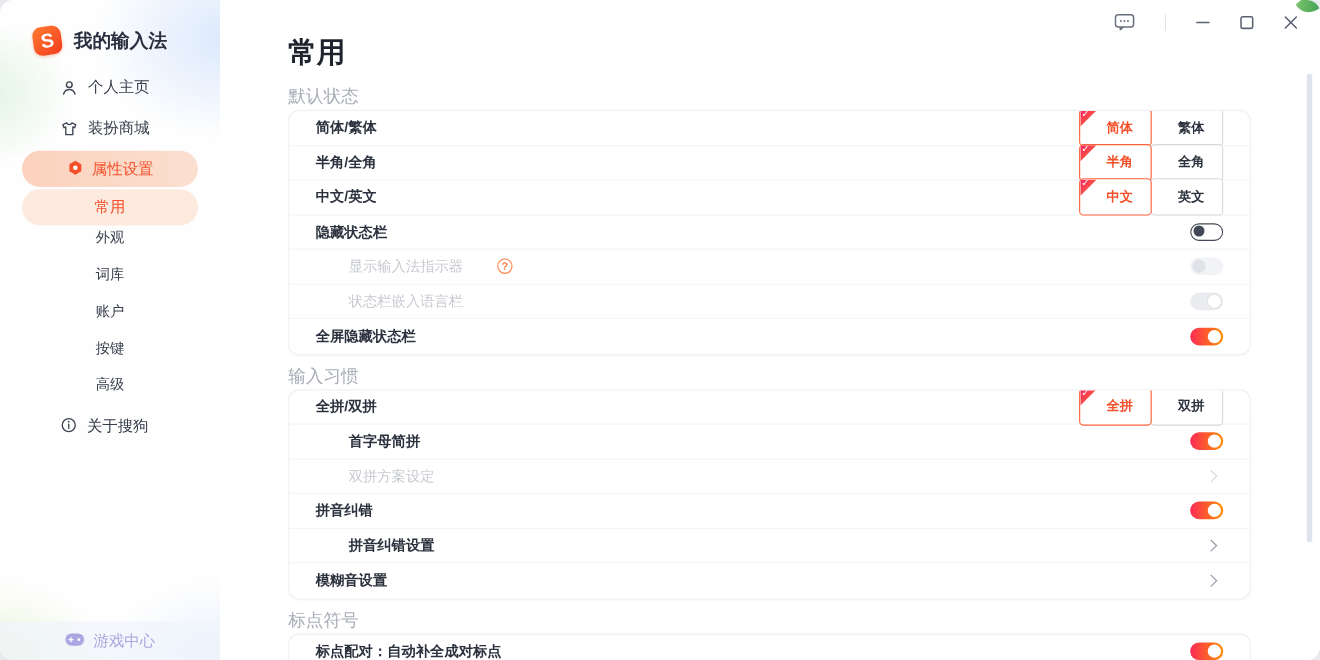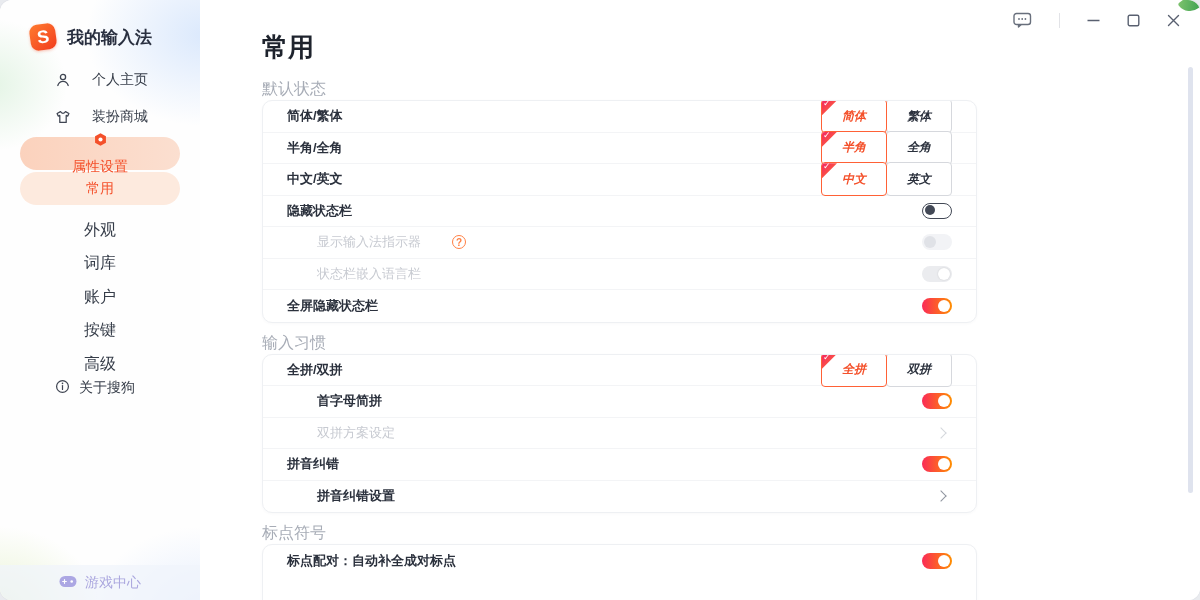--- a/index.html
+++ b/index.html
@@ -12,59 +12,59 @@
       radial-gradient(110px 95px at -10px 85px, rgba(206,236,208,.55), rgba(206,236,208,0) 70%),
       radial-gradient(150px 120px at -5px 610px, rgba(227,240,200,.8), rgba(227,240,200,0) 70%),
       radial-gradient(160px 120px at 205px 610px, rgba(219,231,252,.7), rgba(219,231,252,0) 70%),
       #fefefe;}
   .logo-row{display:flex;align-items:center;gap:11px;padding:24px 0 0 30px;}
   .logo{width:26px;height:26px;border-radius:8px;background:linear-gradient(145deg,#ff7b30,#f23c1d);
     color:#fff;font-weight:bold;font-size:18px;display:flex;align-items:center;justify-content:center;
     transform:rotate(-8deg);box-shadow:0 1px 3px rgba(244,80,42,.35);}
   .logo-title{font-size:17px;font-weight:bold;color:#2a3040;}
   .side-nav{margin-top:11px;}
-  .nav-item{display:flex;align-items:center;gap:21px;height:37px;padding-left:55px;font-size:14px;color:#363d49;cursor:pointer;}
+  .nav-item{display:flex;align-items:center;gap:9px;height:37px;padding-left:55px;font-size:14px;color:#363d49;cursor:pointer;}
   .nav-item .nicon{display:flex;align-items:center;}
   .pill{margin:2px 20px;height:33px;border-radius:17px;display:flex;align-items:center;justify-content:center;gap:8px;
-    font-size:14px;color:#f4502a;font-weight:500;cursor:pointer;flex-direction:column;}
+    font-size:14px;color:#f4502a;font-weight:500;cursor:pointer;}
   .pill.main-pill{background:linear-gradient(90deg,#fbd2bd,#fbdfd0);}
   .pill.sub-active{background:#fdeade;}
-  .sub-item{height:33.5px;display:flex;align-items:flex-end;justify-content:center;font-size:16px;color:#363d49;cursor:pointer;}
+  .sub-item{height:33.5px;display:flex;align-items:flex-start;justify-content:center;font-size:13px;color:#363d49;cursor:pointer;}
   .about-row{margin-top:4px;height:37px;display:flex;align-items:flex-start;gap:9px;padding-left:55px;font-size:14px;color:#363d49;cursor:pointer;}
   .game-strip{position:absolute;left:0;bottom:0;width:200px;height:35px;background:rgba(240,244,251,.72);
     display:flex;align-items:center;justify-content:center;gap:8px;font-size:14px;color:#aaa6de;cursor:pointer;}
 
   
   .titlebar{position:absolute;top:10px;right:18px;display:flex;align-items:center;gap:23px;z-index:5;}
   .tb-btn{display:flex;align-items:center;justify-content:center;cursor:pointer;padding:2px;}
   .tb-divider{width:1px;height:15px;background:#e2e3e7;margin:0 2px;}
   .leaf{position:absolute;top:-5px;right:-4px;width:24px;height:16px;background:linear-gradient(135deg,#7fc36e,#2f9a4b);
     border-radius:2px 14px 2px 14px;transform:rotate(-38deg);z-index:4;}
 
   
   .main{position:absolute;left:200px;top:0;right:0;bottom:0;background:#fff;}
   .content{padding:30px 0 0 62px;}
   .page-title{margin:2px 0 0;font-size:26px;line-height:30px;font-weight:bold;color:#1e232d;}
   .section-label{margin:20px 0 0;font-size:16px;color:#a7acb6;height:14px;line-height:14px;}
   .section-label.s2{margin-top:13px;}
   .section-label.s3{margin-top:13px;}
-  .card{width:715px;margin-top:4px;background:#fff;border:1px solid #eef0f3;border-radius:10px;box-sizing:border-box;
+  .card{width:875px;margin-top:4px;background:#fff;border:1px solid #eef0f3;border-radius:10px;box-sizing:border-box;
     box-shadow:0 1px 3px rgba(60,70,90,.03);overflow:hidden;}
   .row{display:flex;align-items:center;height:31.5px;box-sizing:border-box;padding:0 24px;border-bottom:1px solid #f3f4f6;}
   .row:last-child{border-bottom:none;}
   .row .rlabel{font-size:13px;font-weight:bold;color:#2b313d;display:flex;align-items:center;}
   .row.ind .rlabel{padding-left:30px;gap:24px;}
   .row.disabled .rlabel{color:#c7cad1;font-weight:normal;}
   .spacer{flex:1;}
 
   
   .seg{display:flex;}
-  .seg-btn{position:relative;width:66px;height:22px;box-sizing:border-box;display:flex;align-items:center;justify-content:center;
+  .seg-btn{position:relative;width:66px;height:22px;box-sizing:border-box;display:flex;align-items:center;justify-content:flex-end;
     font-size:12px;background:#fff;border:1px solid #d6d8dd;border-radius:4px;color:#2b313d;font-weight:bold;cursor:pointer;padding:16px;
-    font-family:inherit;font-style:italic;}
+    font-family:inherit;}
   .seg-btn.sel{border:1px solid #ff6136;color:#f4502a;z-index:1;overflow:hidden;}
   .seg-btn.unsel{margin-left:-1px;}
   .ribbon{position:absolute;top:0;left:0;width:15px;height:15px;background:linear-gradient(135deg,#f52d5e 10%,#ff7330 95%);
     clip-path:polygon(0 0,100% 0,0 100%);}
   .ribbon::after{content:"✓";position:absolute;top:-2px;left:1px;color:#fff;font-size:9px;font-weight:bold;}
 
   
   .toggle{width:30px;height:16px;border-radius:9px;position:relative;cursor:pointer;flex:none;}
   .toggle .knob{position:absolute;border-radius:50%;background:#fff;}
   .toggle.on{background:linear-gradient(90deg,#fa2b57,#ff8e00);}
@@ -322,20 +322,25 @@
               <span class="knob"></span>
             </div>
         </div>
 
         <div class="row ind">
           <span class="rlabel">拼音纠错设置</span>
           <span class="spacer"></span>
           <span class="chev"></span>
         </div>
 
+        <div class="row">
+          <span class="rlabel">模糊音设置</span>
+          <span class="spacer"></span>
+          <span class="chev"></span>
+        </div>
       </div>
 
       <div class="section-label s3">标点符号</div>
       <div class="card" style="min-height:72px;">
         <div class="row">
           <span class="rlabel">标点配对：自动补全成对标点</span>
           <span class="spacer"></span>
           <div class="toggle on">
               <span class="knob"></span>
             </div>

